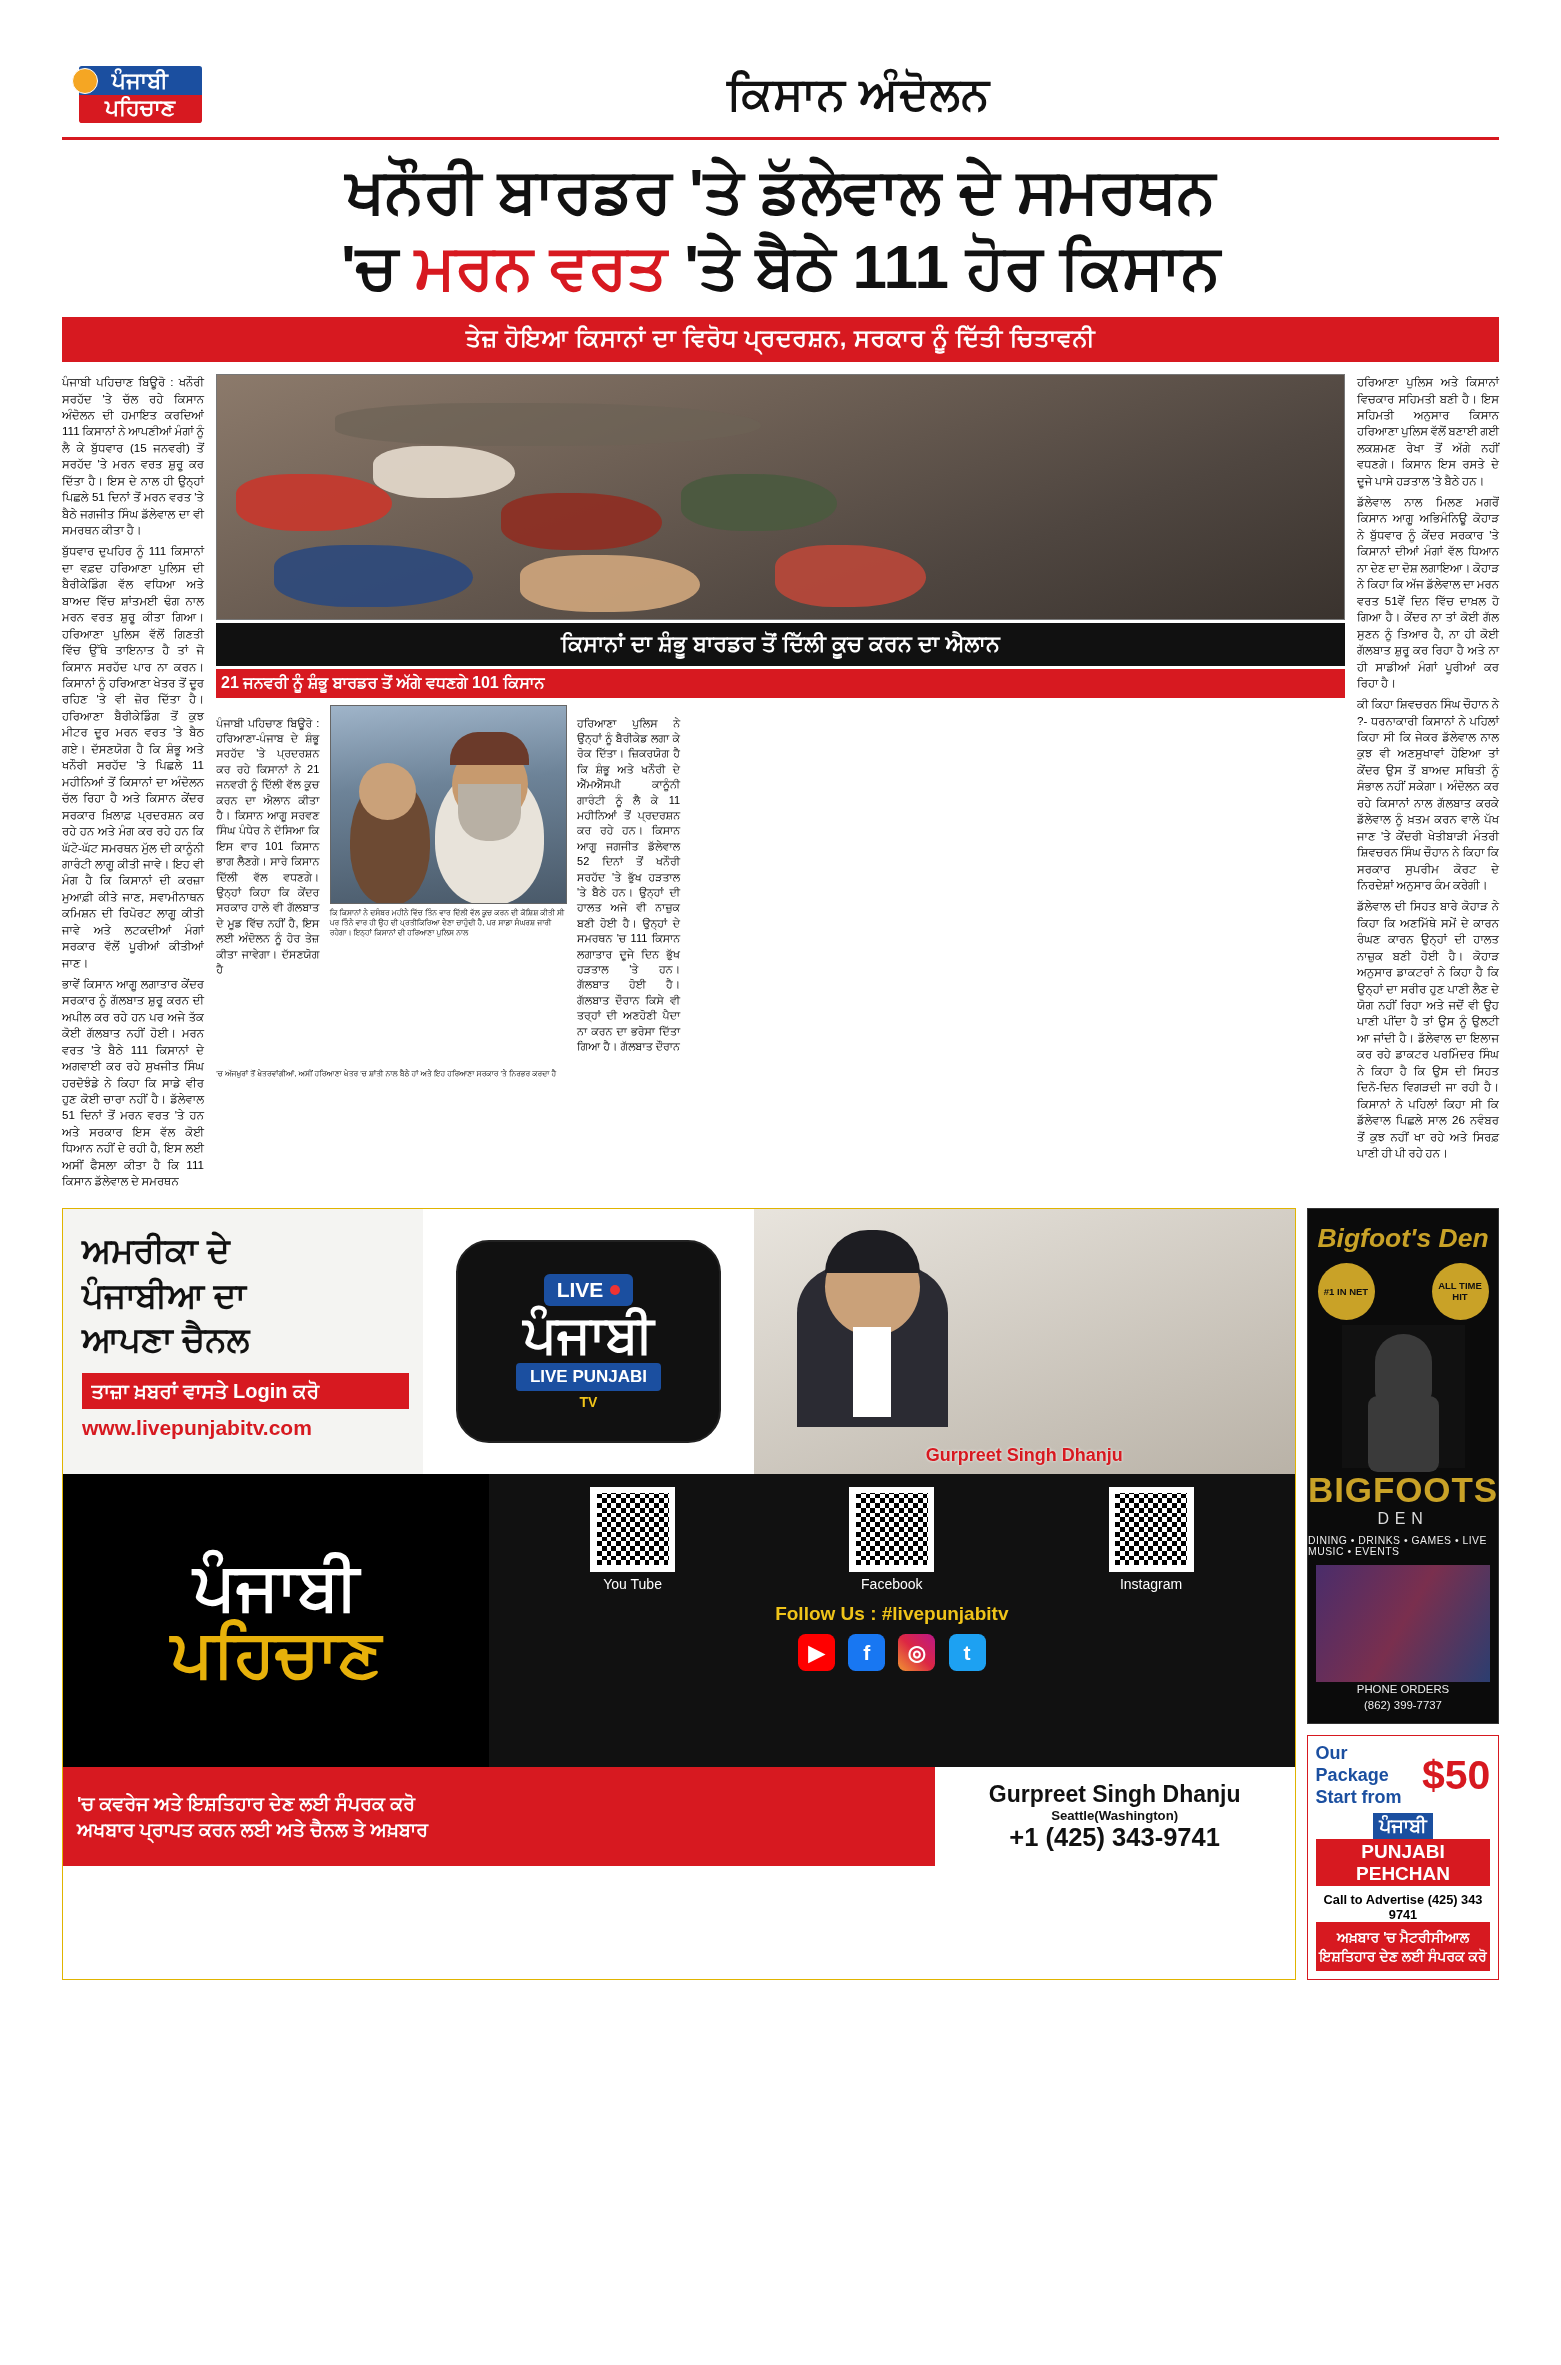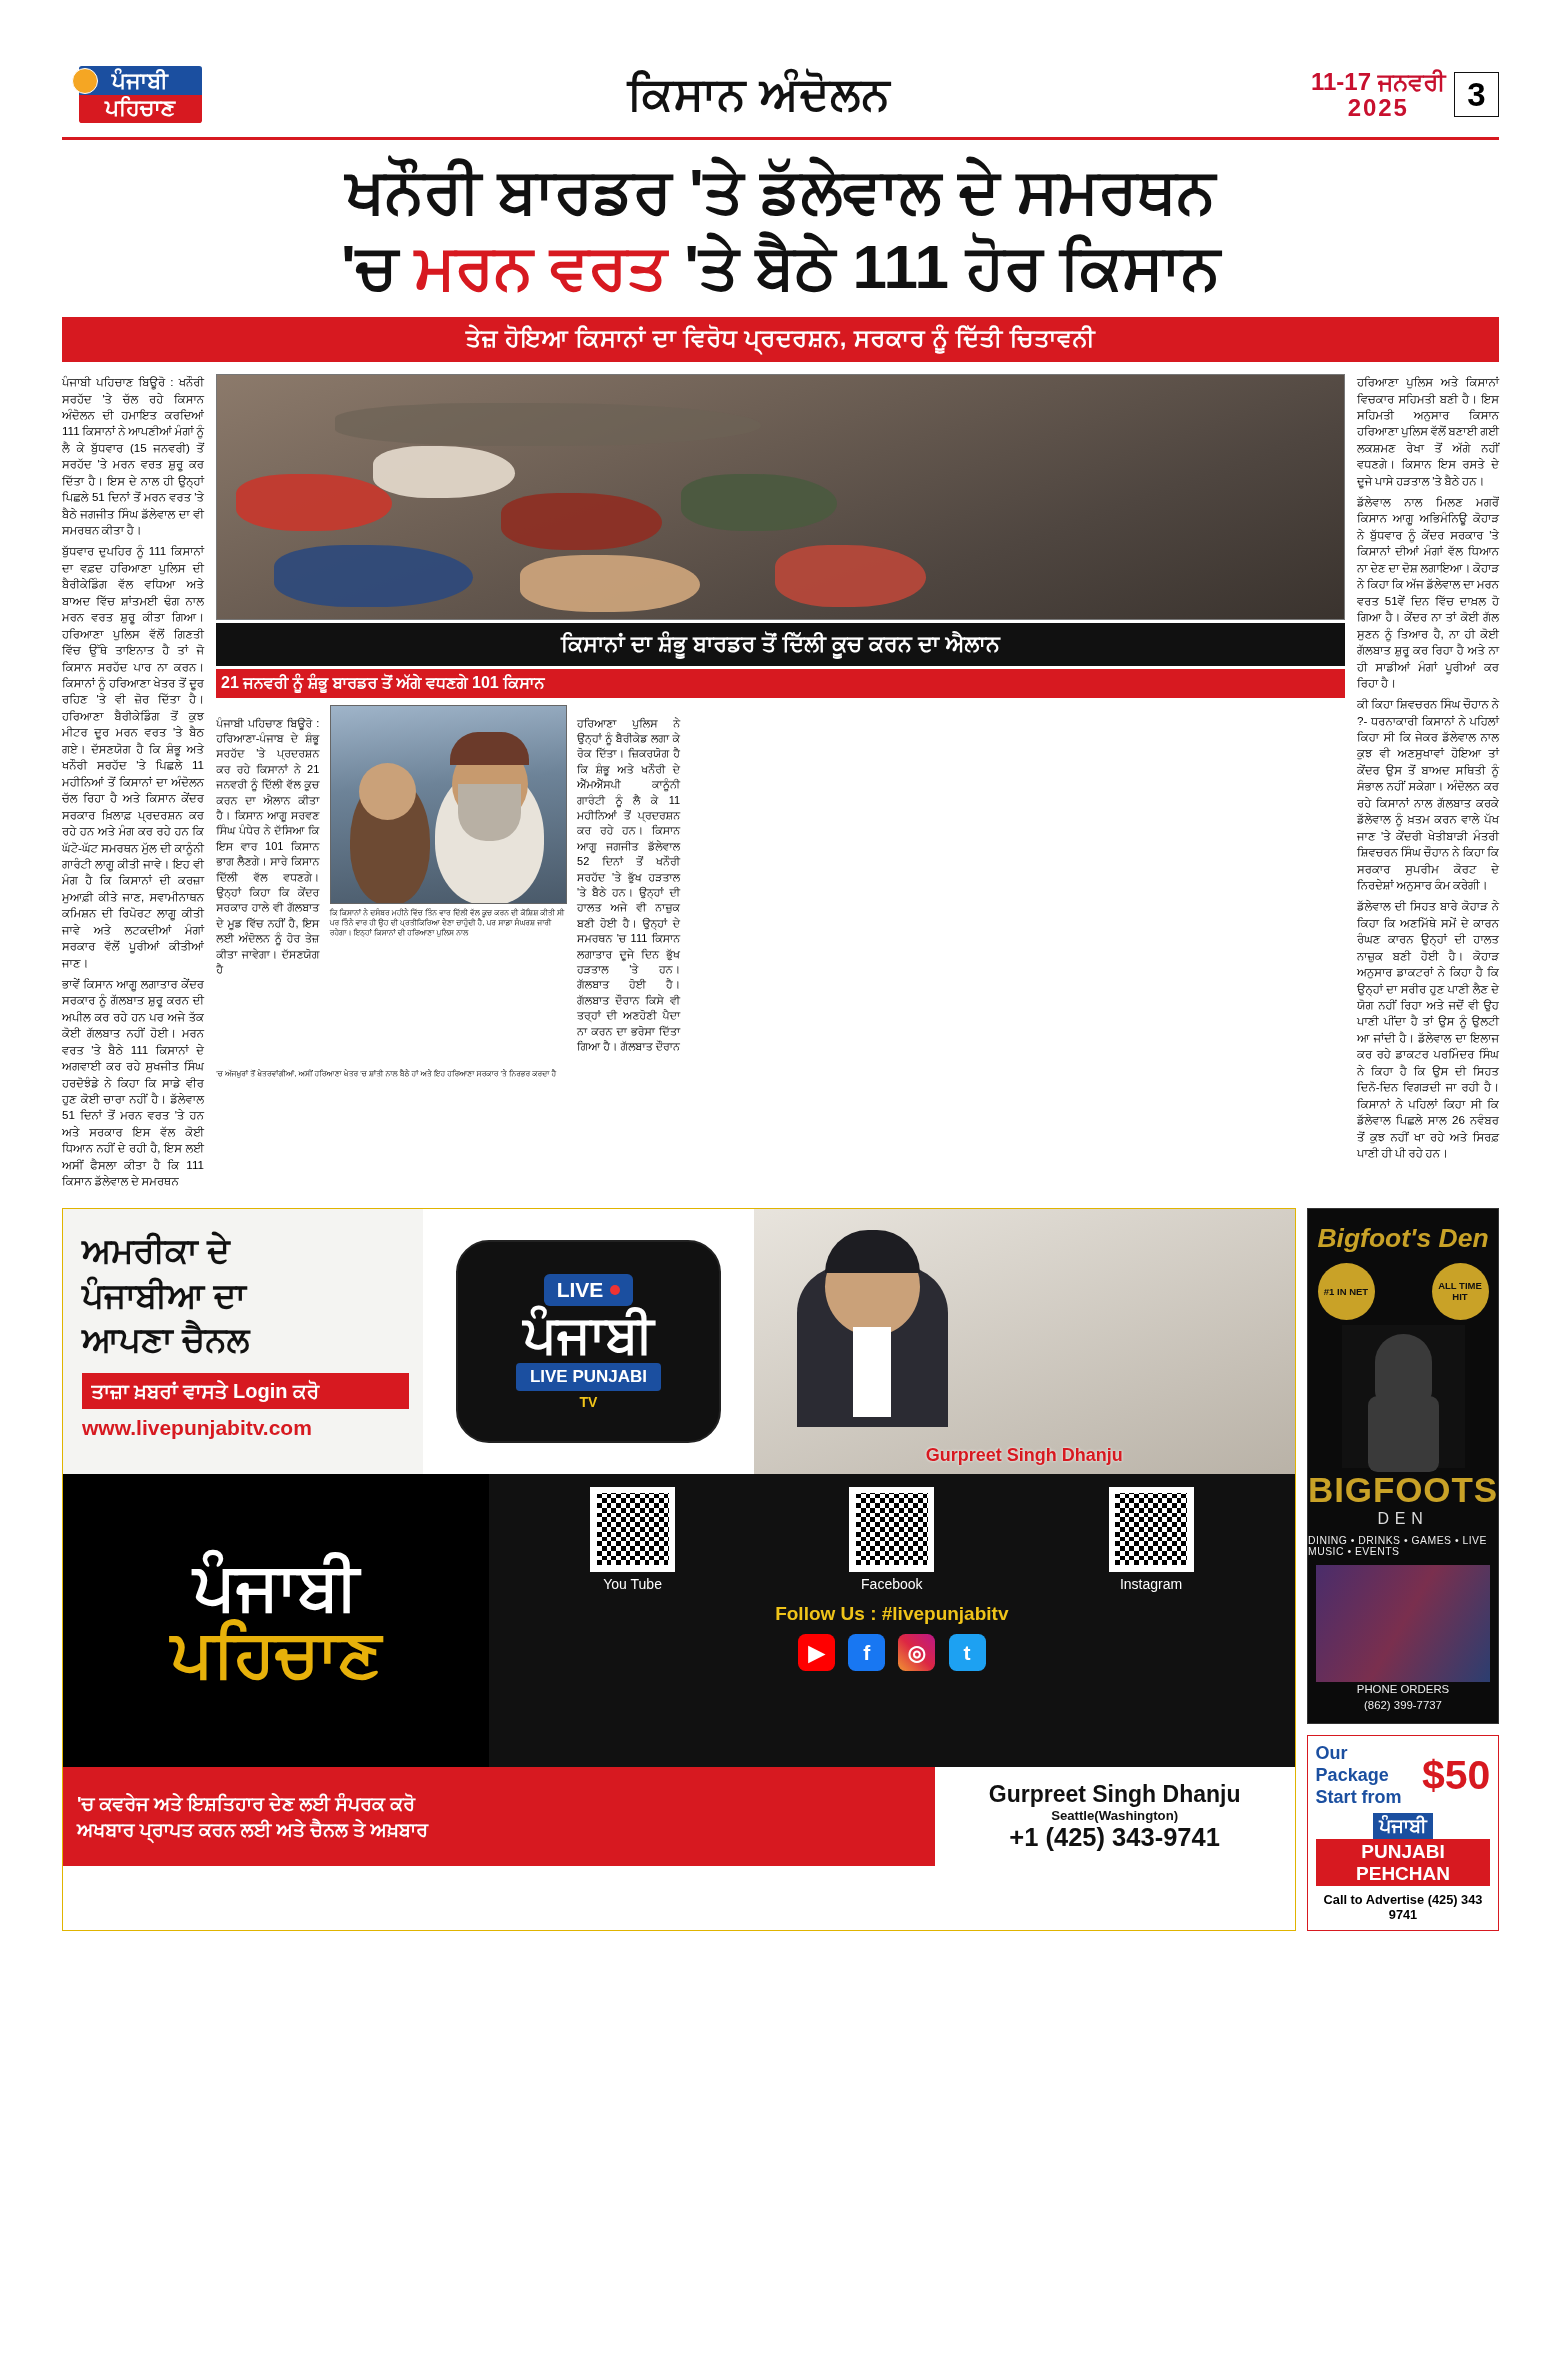--- a/index.html
+++ b/index.html
@@ -179,27 +179,20 @@
     <div class="logo-box">
       <div class="logo-inner">
         <div class="logo-wheel"></div>
         <div class="logo-top">ਪੰਜਾਬੀ</div>
         <div class="logo-bot">ਪਹਿਚਾਣ</div>
       </div>
     </div>
     <div class="mast-center">
       <div class="mast-title">ਕਿਸਾਨ ਅੰਦੋਲਨ</div>
     </div>
-    <div class="mast-right">
-      <div class="mast-date">
-        <div class="d1">11-17 ਜਨਵਰੀ</div>
-        <div class="d2">2025</div>
-      </div>
-      <div class="mast-pageno">3</div>
-    </div>
   </div>
 
   <div class="headline-wrap">
     <div class="headline">ਖਨੌਰੀ ਬਾਰਡਰ 'ਤੇ ਡੱਲੇਵਾਲ ਦੇ ਸਮਰਥਨ</div>
     <div class="headline">
       <span>'ਚ </span><span class="red">ਮਰਨ ਵਰਤ</span><span> 'ਤੇ ਬੈਠੇ 111 ਹੋਰ ਕਿਸਾਨ</span>
     </div>
     <div class="subbar">ਤੇਜ਼ ਹੋਇਆ ਕਿਸਾਨਾਂ ਦਾ ਵਿਰੋਧ ਪ੍ਰਦਰਸ਼ਨ, ਸਰਕਾਰ ਨੂੰ ਦਿੱਤੀ ਚਿਤਾਵਨੀ</div>
   </div>
 
@@ -358,17 +351,21 @@
             <div>Our Package</div>
             <div>Start from</div>
           </div>
           <div class="pkg-50">$50</div>
         </div>
         <div class="pkg-logo">
           <div class="a">ਪੰਜਾਬੀ</div>
           <div class="b">PUNJABI PEHCHAN</div>
         </div>
         <div class="pkg-call">Call to Advertise (425) 343 9741</div>
+        <div class="pkg-bottom">
+          <div>ਅਖ਼ਬਾਰ 'ਚ ਮੈਟਰੀਸੀਆਲ</div>
+          <div>ਇਸ਼ਤਿਹਾਰ ਦੇਣ ਲਈ ਸੰਪਰਕ ਕਰੋ</div>
+        </div>
       </div>
     </div>
   </div>
 </div>
 
 
 </body></html>

